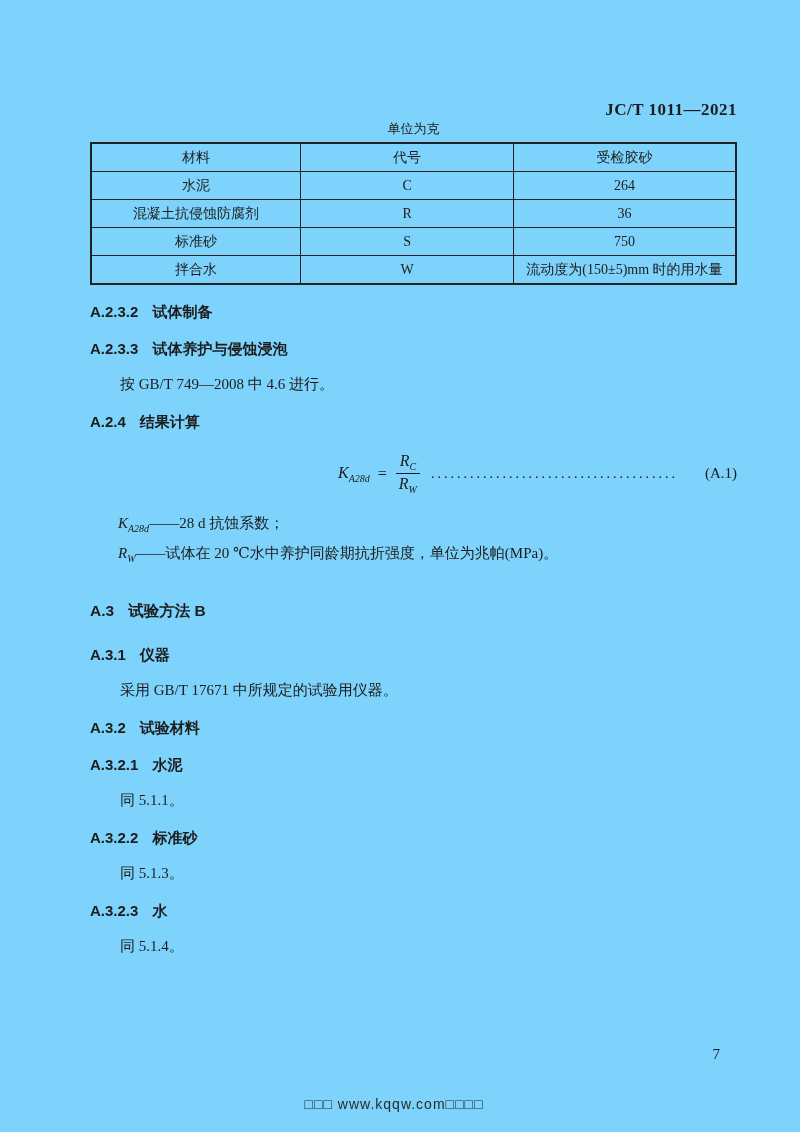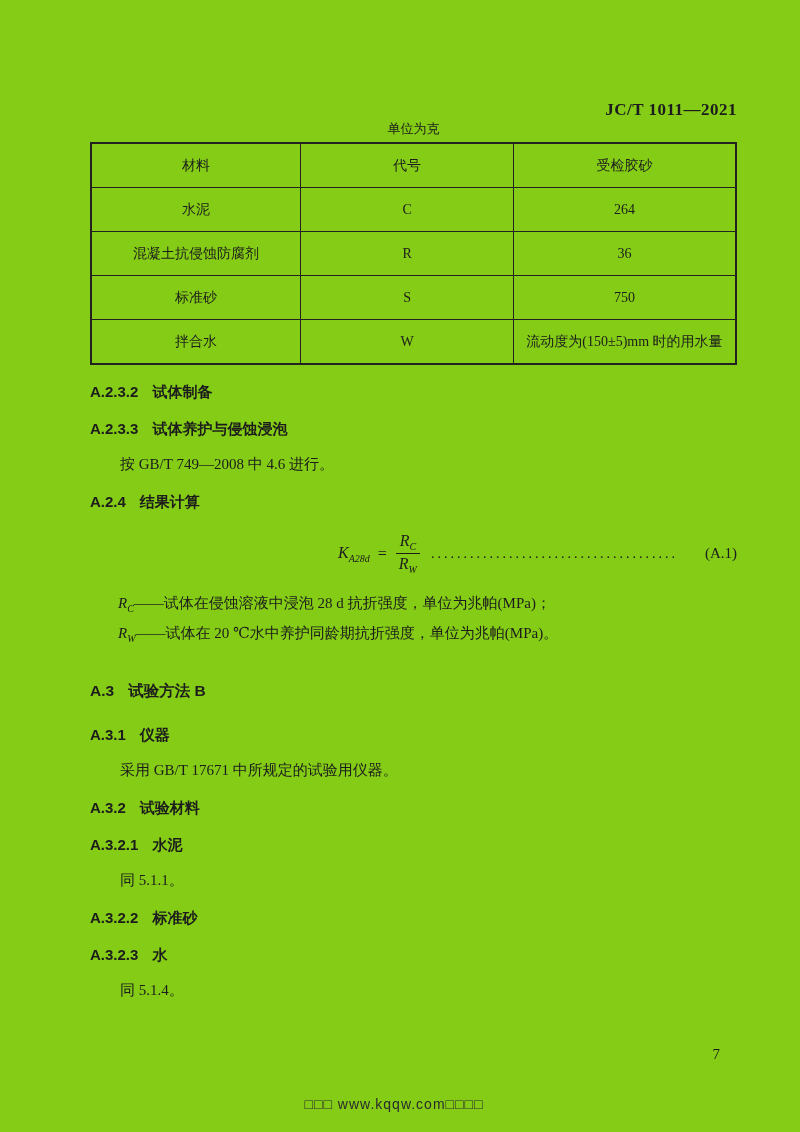--- a/index.html
+++ b/index.html
@@ -1,21 +1,21 @@
 <!DOCTYPE html>
 <html><head>
 <meta charset="utf-8">
 <style>
   html, body { margin: 0; padding: 0; background: #ffffff; }
   .page {
     position: relative;
     width: 800px;
     height: 1132px;
     margin: 0 auto;
-    background: #84cc16;
+    background: #7dd3fc;
     color: #1c1c1c;
     font-family: "Liberation Serif", "DejaVu Serif", serif;
     overflow: hidden;
     box-sizing: border-box;
   }
   .content {
     position: absolute;
     left: 90px;
     right: 63px;
     top: 100px;
@@ -43,21 +43,21 @@
     border-collapse: collapse;
     border: 2px solid #222;
     margin-top: 4px;
   }
   table.materials th, table.materials td {
     border: 1px solid #222;
     height: 27px;
     text-align: center;
     font-size: 14px;
     font-weight: normal;
-    padding: 8px 6px;
+    padding: 0 6px;
   }
   table.materials col.c1 { width: 32.5%; }
   table.materials col.c2 { width: 33%; }
   table.materials col.c3 { width: 34.5%; }
   .h3 {
     font-family: "Liberation Sans", "DejaVu Sans", sans-serif;
     font-weight: bold;
     font-size: 15px;
     margin: 18px 0 14px 0;
   }
@@ -198,21 +198,21 @@
       <span class="frac">
         <span class="num"><i>R</i><sub>C</sub></span>
         <span class="den"><i>R</i><sub>W</sub></span>
       </span>
       <span class="f-dots">......................................</span>
       <span class="f-label">(A.1)</span>
     </div>
 
     <div class="where-block">
       <div class="where-item">
-        <span class="w-sym"><i>R</i><sub>C</sub></span><span>——试体在侵蚀溶液中浸泡 28 d 抗折强度，单位为兆帕(MPa)；</span>
+        <span class="w-sym"><i>K</i><sub>A28d</sub></span><span>——28 d 抗蚀系数；</span>
       </div>
       <div class="where-item">
         <span class="w-sym"><i>R</i><sub>W</sub></span><span>——试体在 20 ℃水中养护同龄期抗折强度，单位为兆帕(MPa)。</span>
       </div>
     </div>
 
     <div class="h2">
       <span class="h-num">A.3</span><span>试验方法 B</span>
     </div>
 
@@ -226,20 +226,21 @@
     </div>
 
     <div class="h3">
       <span class="h-num">A.3.2.1</span><span>水泥</span>
     </div>
     <p class="body-p">同 5.1.1。</p>
 
     <div class="h3">
       <span class="h-num">A.3.2.2</span><span>标准砂</span>
     </div>
+    <p class="body-p">同 5.1.3。</p>
 
     <div class="h3">
       <span class="h-num">A.3.2.3</span><span>水</span>
     </div>
     <p class="body-p">同 5.1.4。</p>
 
   </div>
 
   <div class="pgnum">7</div>
   <div class="footer">□□□ www.kqqw.com□□□□</div>

